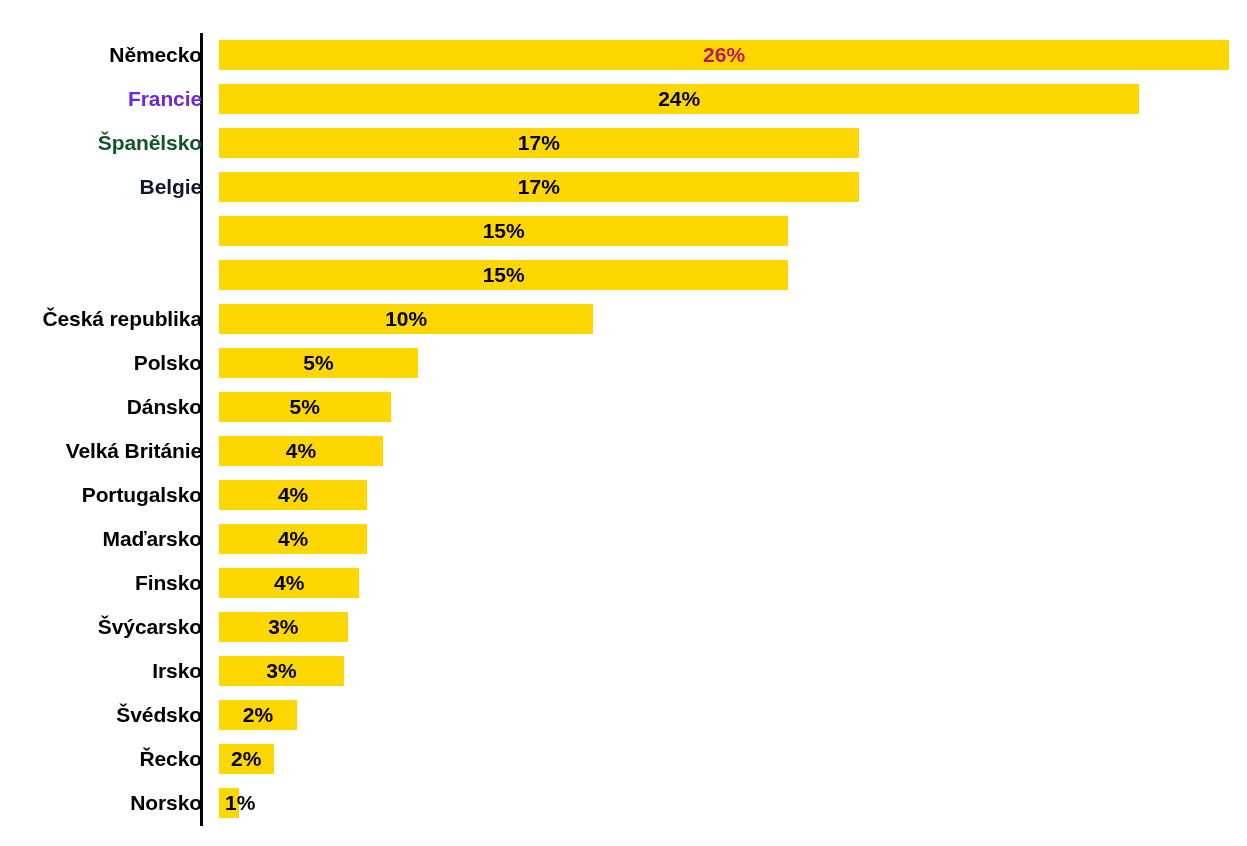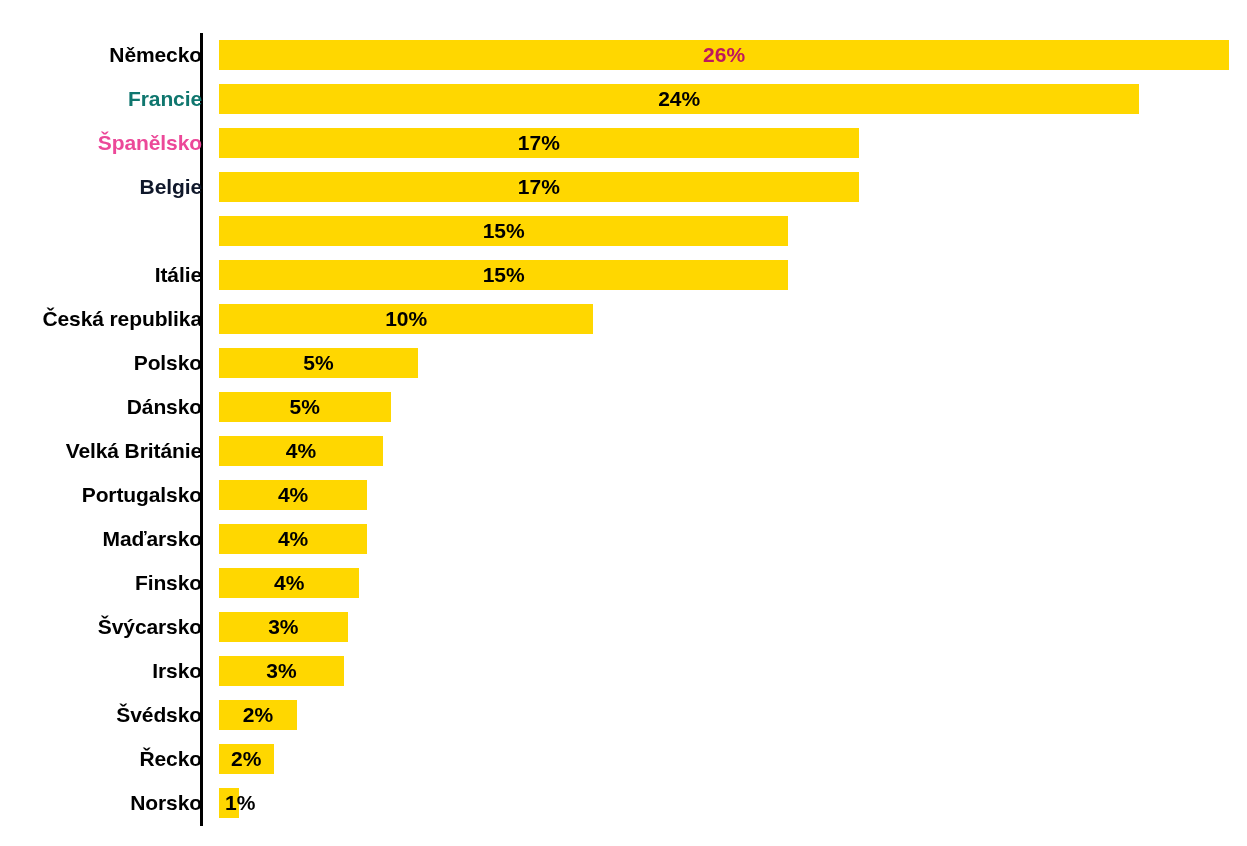--- a/index.html
+++ b/index.html
@@ -101,48 +101,47 @@
     <div id="category-axis-line" style="left: 200px; top: 33px; height: 793px; background: rgb(0, 0, 0);"></div>
     <div id="bars-container">
         <div class="bar-row" style="top: 40px;">
           <div class="category-label" style="width: 186px; color: rgb(0, 0, 0);">Německo</div>
           <div class="bar-wrap" style="left: 203px; width: 1010.1px;">
             <div class="bar" style="width: 1010.1px; height: 30px; background: rgb(255, 215, 0);"></div>
             <div class="bar-value-label inside" style="height: 30px; line-height: 30px; color: #be185d; width: 1010.1px;">26%</div>
           </div>
         </div>
         <div class="bar-row" style="top: 84px;">
-          <div class="category-label" style="width: 186px; color: #0f766e;">Francie</div>
+          <div class="category-label" style="width: 186px; color: #6d28d9;">Francie</div>
           <div class="bar-wrap" style="left: 203px; width: 920.4px;">
             <div class="bar" style="width: 920.4px; height: 30px; background: rgb(255, 215, 0);"></div>
             <div class="bar-value-label inside" style="height: 30px; line-height: 30px; color: rgb(0, 0, 0); width: 920.4px;">24%</div>
           </div>
         </div>
         <div class="bar-row" style="top: 128px;">
-          <div class="category-label" style="width: 186px; color: #ec4899;">Španělsko</div>
+          <div class="category-label" style="width: 186px; color: #14532d;">Španělsko</div>
           <div class="bar-wrap" style="left: 203px; width: 639.6px;">
             <div class="bar" style="width: 639.6px; height: 30px; background: rgb(255, 215, 0);"></div>
             <div class="bar-value-label inside" style="height: 30px; line-height: 30px; color: rgb(0, 0, 0); width: 639.6px;">17%</div>
           </div>
         </div>
         <div class="bar-row" style="top: 172px;">
           <div class="category-label" style="width: 186px; color: #0f172a;">Belgie</div>
           <div class="bar-wrap" style="left: 203px; width: 639.6px;">
             <div class="bar" style="width: 639.6px; height: 30px; background: rgb(255, 215, 0);"></div>
             <div class="bar-value-label inside" style="height: 30px; line-height: 30px; color: rgb(0, 0, 0); width: 639.6px;">17%</div>
           </div>
         </div>
         <div class="bar-row" style="top: 216px;">
           <div class="bar-wrap" style="left: 203px; width: 569.4px;">
             <div class="bar" style="width: 569.4px; height: 30px; background: rgb(255, 215, 0);"></div>
             <div class="bar-value-label inside" style="height: 30px; line-height: 30px; color: rgb(0, 0, 0); width: 569.4px;">15%</div>
           </div>
         </div>
         <div class="bar-row" style="top: 260px;">
-          <div class="category-label" style="width: 186px; color: rgb(0, 0, 0);">Itálie</div>
           <div class="bar-wrap" style="left: 203px; width: 569.4px;">
             <div class="bar" style="width: 569.4px; height: 30px; background: rgb(255, 215, 0);"></div>
             <div class="bar-value-label inside" style="height: 30px; line-height: 30px; color: rgb(0, 0, 0); width: 569.4px;">15%</div>
           </div>
         </div>
         <div class="bar-row" style="top: 304px;">
           <div class="category-label" style="width: 186px; color: rgb(0, 0, 0);">Česká republika</div>
           <div class="bar-wrap" style="left: 203px; width: 374.4px;">
             <div class="bar" style="width: 374.4px; height: 30px; background: rgb(255, 215, 0);"></div>
             <div class="bar-value-label inside" style="height: 30px; line-height: 30px; color: rgb(0, 0, 0); width: 374.4px;">10%</div>

